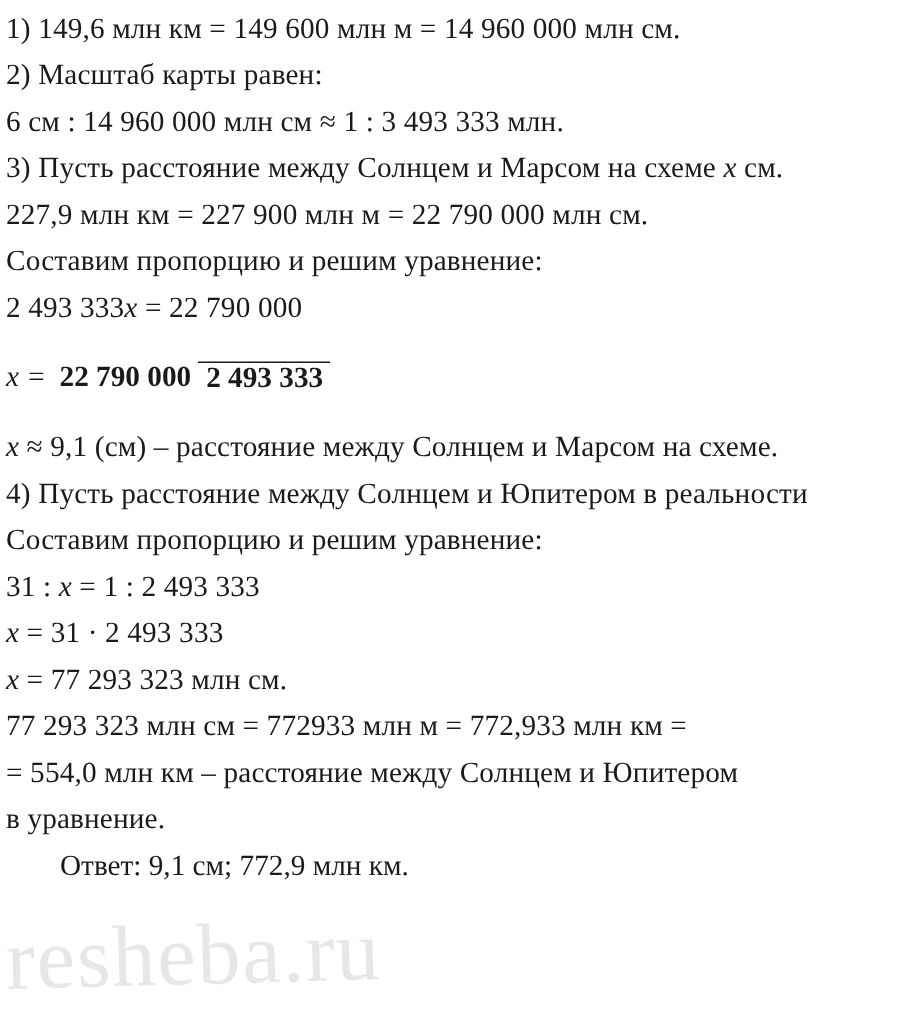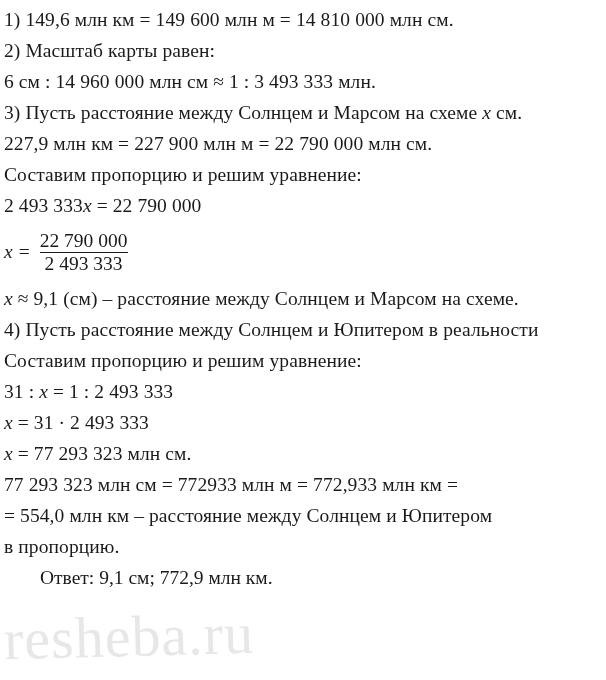--- a/index.html
+++ b/index.html
@@ -36,24 +36,25 @@
     align-items: center;
     height: 62px;
     font-size: 19.5px;
   }
   .frac-lead {
     display: inline-block;
     margin-right: 4px;
   }
   .frac {
     display: inline-flex;
-    flex-direction: column;
+    flex-direction: row;
     align-items: center;
     vertical-align: middle;
     line-height: 1.12;
+    font-weight: bold;
   }
   .frac .num {
     padding: 0 5px;
     font-size: 19.5px;
   }
   .frac .den {
     padding: 0 5px;
     font-size: 19.5px;
     border-top: 1.3px solid #1a1a1a;
   }
@@ -75,21 +76,21 @@
     line-height: 31px;
     white-space: nowrap;
     margin-left: 36px;
   }
 </style>
 </head>
 <body>
 
 <div class="page">
 
-  <div class="line">1) 149,6 млн км = 149 600 млн м = 14 810 000 млн см.</div>
+  <div class="line">1) 149,6 млн км = 149 600 млн м = 14 960 000 млн см.</div>
   <div class="line">2) Масштаб карты равен:</div>
   <div class="line">6 см : 14 960 000 млн см ≈ 1 : 3 493 333 млн.</div>
   <div class="line">3) Пусть расстояние между Солнцем и Марсом на схеме <span class="it">x</span> см.</div>
   <div class="line">227,9 млн км = 227 900 млн м = 22 790 000 млн см.</div>
   <div class="line">Составим пропорцию и решим уравнение:</div>
   <div class="line">2 493 333<span class="it">x</span> = 22 790 000</div>
 
   <div class="frac-line">
     <span class="frac-lead it">x =</span>
     <span class="frac">
@@ -99,17 +100,17 @@
   </div>
 
   <div class="line"><span class="it">x</span> ≈ 9,1 (см) – расстояние между Солнцем и Марсом на схеме.</div>
   <div class="line">4) Пусть расстояние между Солнцем и Юпитером в реальности</div>
   <div class="line">Составим пропорцию и решим уравнение:</div>
   <div class="line">31 : <span class="it">x</span> = 1 : 2 493 333</div>
   <div class="line"><span class="it">x</span> = 31 · 2 493 333</div>
   <div class="line"><span class="it">x</span> = 77 293 323 млн см.</div>
   <div class="line">77 293 323 млн см = 772933 млн м = 772,933 млн км =</div>
   <div class="line">= 554,0 млн км – расстояние между Солнцем и Юпитером</div>
-  <div class="line">в пропорцию.</div>
+  <div class="line">в уравнение.</div>
   <div class="answer-line">Ответ: 9,1 см;   772,9 млн км.</div>
 
   <div class="watermark">resheba.ru</div>
 </div>
 
 </body></html>

